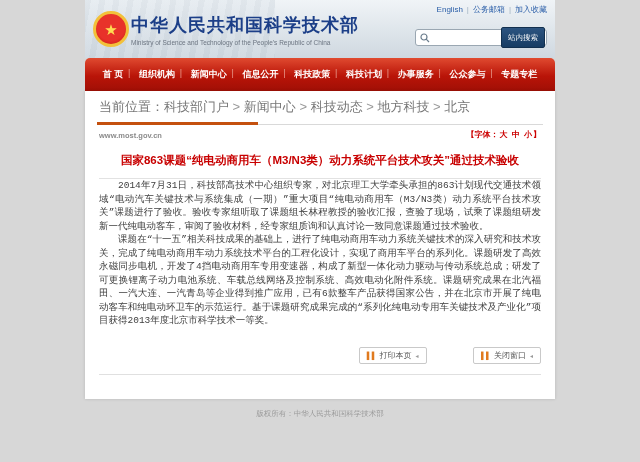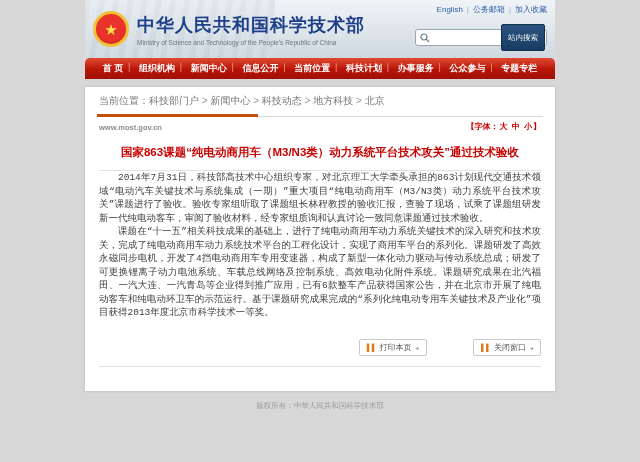--- a/index.html
+++ b/index.html
@@ -12,39 +12,39 @@
             background-color:#dbe3ea; overflow:hidden; }
   .header-deco { position:absolute; left:0; top:0; width:190px; height:58px; opacity:.35;
             background:repeating-linear-gradient(100deg,#c3cdd6 0 6px,#d9e1e8 6px 14px); }
   .top-links { position:absolute; top:4px; right:8px; font-size:8px; color:#2a5ea8; z-index:3; }
   .top-links a { color:#2a5ea8; text-decoration:none; cursor:pointer; }
   .top-links .sep { color:#9fb0c0; margin:0 4px; }
   .brand { position:absolute; left:8px; top:11px; display:flex; align-items:center; z-index:2; }
   .emblem { width:36px; height:36px; border-radius:50%; background:radial-gradient(circle at 50% 42%,#e8322a 60%,#c01510 100%);
             border:3px solid #f2c13a; display:flex; align-items:center; justify-content:center;
             color:#ffde52; font-size:15px; line-height:1; flex:0 0 auto; }
-  .brand-text { margin-left:8px; }
+  .brand-text { margin-left:2px; }
   .site-name { font-size:18px; font-weight:bold; color:#1c3f88; letter-spacing:1px; font-family:"Liberation Serif","DejaVu Serif",serif; }
   .site-name-en { font-size:6.5px; color:#6b7480; margin-top:2px; }
   .searchbox { position:absolute; right:8px; top:29px; width:132px; height:17px; background:#fff;
             border:1px solid #9aa7b2; border-radius:3px; display:flex; align-items:center; z-index:3; }
   .mag { width:10px; height:10px; margin-left:4px; flex:0 0 auto; }
   .search-input { flex:1; border:none; outline:none; font-size:8px; height:13px; min-width:0; background:transparent; }
-  .search-btn { flex:0 0 auto; height:27px; margin-right:1px; background:linear-gradient(#2c5480,#173c63);
+  .search-btn { flex:0 0 auto; height:21px; margin-right:1px; background:linear-gradient(#2c5480,#173c63);
             color:#fff; font-size:7.5px; border:1px solid #12304f; border-radius:2px; padding:0 6px; cursor:pointer; }
 
   
-  .nav { height:21px; background:linear-gradient(#e04a30,#b91408 55%,#a00f06); border-radius:5px 5px 0 0;
+  .nav { height:33px; background:linear-gradient(#e04a30,#b91408 55%,#a00f06); border-radius:5px 5px 0 0;
          display:flex; align-items:center; justify-content:space-around; padding:0 10px; }
   .nav-item { color:#fff; font-size:9px; font-weight:bold; text-decoration:none; cursor:pointer; white-space:nowrap; position:relative; }
   .nav-item + .nav-item::before { content:"|"; color:#e89a8d; font-weight:normal; position:absolute; left:-11px; top:0; }
 
   
   .content { background:#fff; padding:0 12px 12px; box-shadow:0 0 3px rgba(0,0,0,.15); }
-  .breadcrumb { font-size:10px; color:#777; padding:7px 2px 6px;margin-top:8px; }
+  .breadcrumb { font-size:13px; color:#777; padding:7px 2px 6px; }
   .breadcrumb a { color:#777; text-decoration:none; cursor:pointer; }
   .breadcrumb .bc-item + .bc-item::before { content:"\00a0>\00a0"; color:#999; }
   .rule { position:relative; height:3px; border-bottom:1px solid #d9d9d9; }
   .rule .accent { position:absolute; left:0; bottom:-1px; width:36%; height:3px; background:#c4500e; }
   .site-url-row { display:flex; justify-content:space-between; align-items:flex-end; padding:4px 2px 0;font-weight:bold; }
   .site-url { font-size:7.5px; color:#8b8b8b; }
   .font-ctrl { font-size:8px; color:#cc0000; }
   .font-ctrl a { color:#cc0000; text-decoration:none; cursor:pointer; margin:0 1px; }
   .article-title { color:#c80000; font-size:11.5px; font-weight:bold; text-align:center; margin:12px 18px 9px; line-height:1.5; }
   .title-hr { border:none; border-top:1px solid #e2e2e2; margin:0 2px; }
@@ -88,21 +88,21 @@
       <input class="search-input" type="text" value="" style="">
       <button class="search-btn">站内搜索</button>
     </div>
   </div>
 
   <div class="nav">
     <a class="nav-item">首 页</a>
     <a class="nav-item">组织机构</a>
     <a class="nav-item">新闻中心</a>
     <a class="nav-item">信息公开</a>
-    <a class="nav-item">当前位置</a>
+    <a class="nav-item">科技政策</a>
     <a class="nav-item">科技计划</a>
     <a class="nav-item">办事服务</a>
     <a class="nav-item">公众参与</a>
     <a class="nav-item">专题专栏</a>
   </div>
 
   <div class="content">
 
     <div class="breadcrumb">
       <span>当前位置：</span><span class="bc-item"><a>科技部门户</a></span><span class="bc-item"><a>新闻中心</a></span><span class="bc-item"><a>科技动态</a></span><span class="bc-item"><a>地方科技</a></span><span class="bc-item"><a>北京</a></span>

